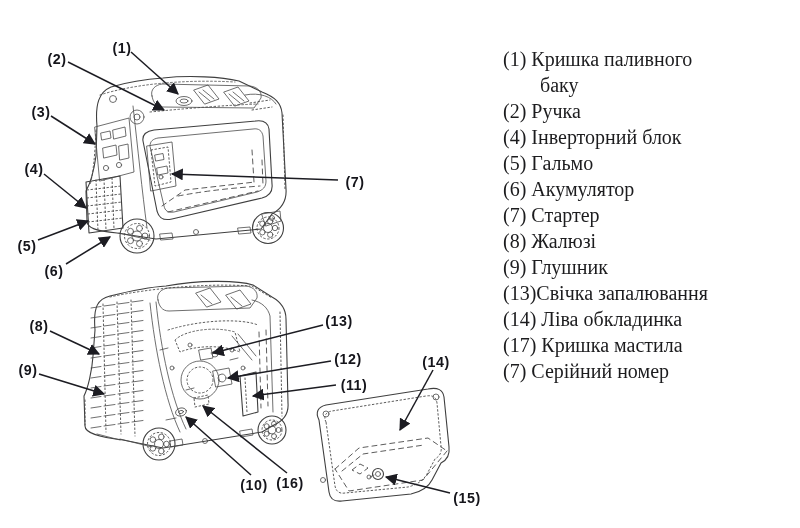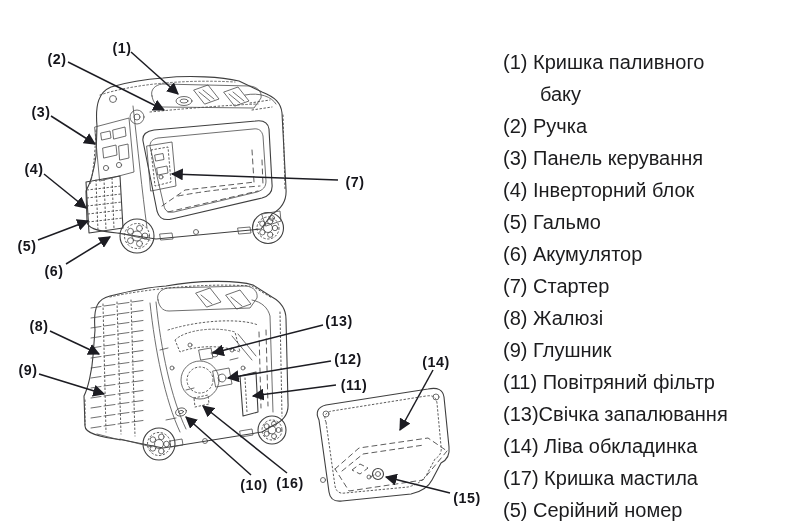--- a/index.html
+++ b/index.html
@@ -21,22 +21,22 @@
   }
   .co1{left:122px;top:47px}.co2{left:57px;top:58px}.co3{left:41px;top:111px}
   .co4{left:34px;top:168px}.co5{left:27px;top:245px}.co6{left:54px;top:270px}
   .co7{left:355px;top:181px}.co8{left:39px;top:325px}.co9{left:28px;top:369px}
   .co10{left:254px;top:484px}.co11{left:354px;top:384px}.co12{left:348px;top:358px}
   .co13{left:339px;top:320px}.co14{left:436px;top:361px}.co15{left:467px;top:497px}
   .co16{left:290px;top:482px}
   
   .legend{position:absolute;left:503px;top:46px;width:262px;}
   .legend-item{
-    font-size:20px;line-height:32px;font-weight:400;color:#1c1c1e;
-    padding-left:37px;text-indent:-37px;white-space:pre-line;
+    font-size:20px;line-height:26px;font-weight:400;color:#1c1c1e;
+    padding-left:37px;text-indent:-37px;white-space:pre-line;font-family:Liberation Serif, serif;
   }
 </style>
 </head>
 <body>
 
 <div class="stage">
 
   <svg width="800" height="528" viewBox="0 0 800 528">
     <defs>
       <marker id="arw" viewBox="0 0 10 10" refX="9" refY="5" markerWidth="8" markerHeight="8" orient="auto-start-reverse">
@@ -277,27 +277,25 @@
   <div class="callout co12">(12)</div>
   <div class="callout co13">(13)</div>
   <div class="callout co14">(14)</div>
   <div class="callout co15">(15)</div>
   <div class="callout co16">(16)</div>
 
   <div class="legend">
     <div class="legend-item">(1) Кришка паливного
 баку</div>
     <div class="legend-item">(2) Ручка</div>
-    <div class="legend-item">(3) Панель керування</div>
     <div class="legend-item">(4) Інверторний блок</div>
     <div class="legend-item">(5) Гальмо</div>
     <div class="legend-item">(6) Акумулятор</div>
     <div class="legend-item">(7) Стартер</div>
     <div class="legend-item">(8) Жалюзі</div>
     <div class="legend-item">(9) Глушник</div>
-    <div class="legend-item">(11) Повітряний фільтр</div>
     <div class="legend-item">(13)Свічка запалювання</div>
     <div class="legend-item">(14) Ліва обкладинка</div>
     <div class="legend-item">(17) Кришка мастила</div>
-    <div class="legend-item">(5) Серійний номер</div>
+    <div class="legend-item">(7) Серійний номер</div>
   </div>
 
 </div>
 
 </body></html>

